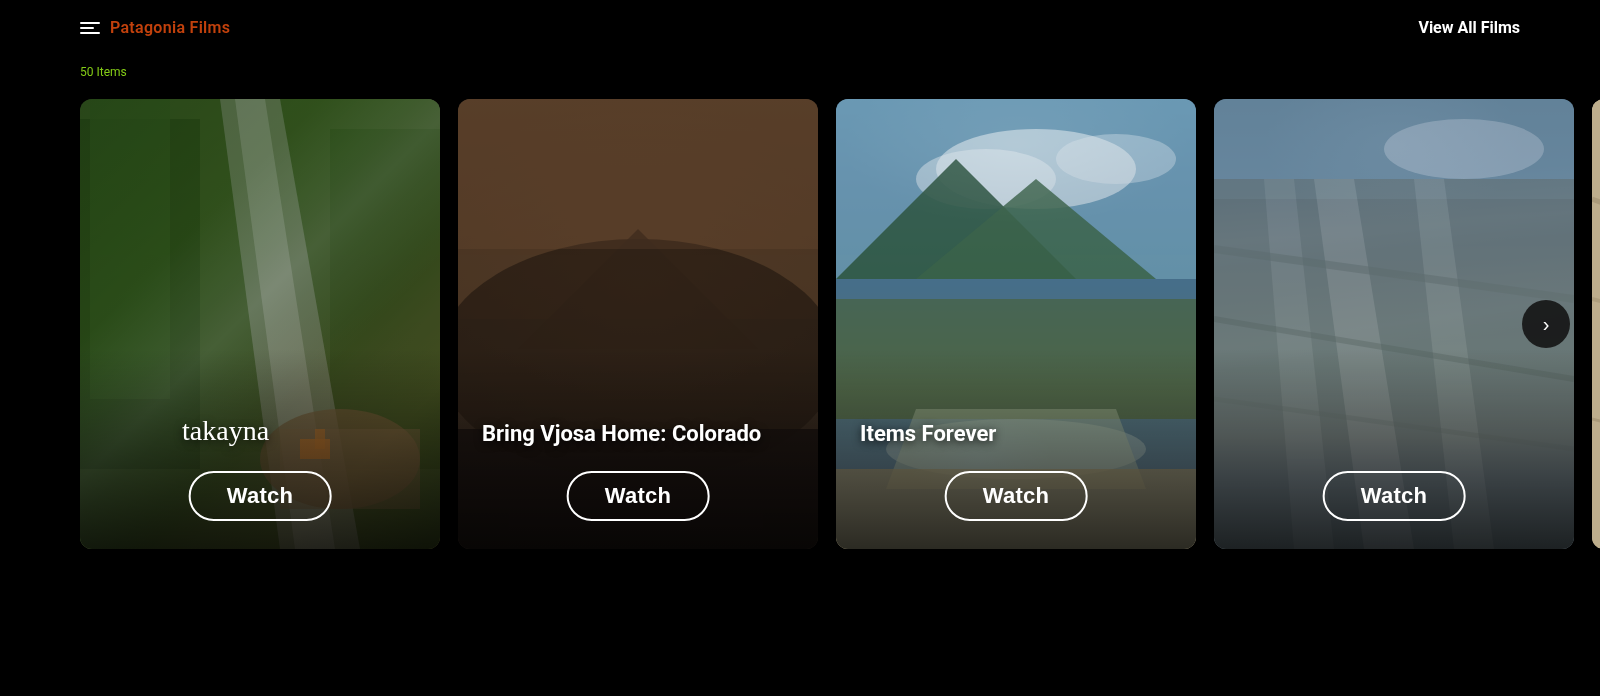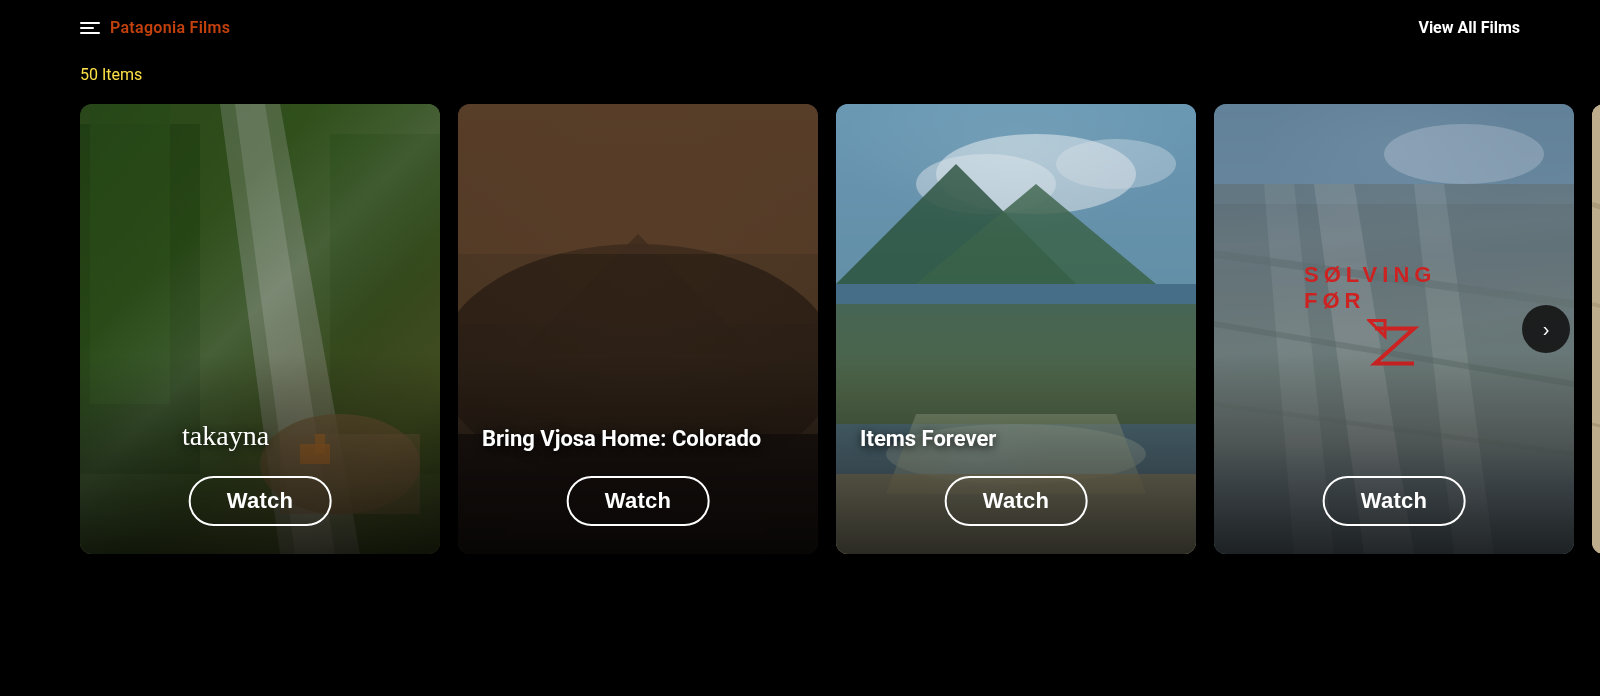--- a/index.html
+++ b/index.html
@@ -72,23 +72,23 @@
       gap: 14px;
     }
 
     .section-title {
       font-size: 28px;
       font-weight: 800;
       color: #fff;
     }
 
     .section-count {
-      font-size: 16px;
+      font-size: 12px;
       font-weight: 400;
-      color: #fde047;
+      color: #84cc16;
     }
 
     
     .cards-wrapper {
       position: relative;
       padding: 0 80px;
       overflow: hidden;
     }
 
     .cards-row {
@@ -356,27 +356,20 @@
         <polygon points="200,80 230,80 280,450 240,450" fill="white" opacity="0.12"></polygon>
         <polygon points="50,80 80,80 120,450 80,450" fill="white" opacity="0.1"></polygon>
 
         <line x1="0" y1="150" x2="360" y2="200" stroke="#5a6868" stroke-width="8" opacity="0.5"></line>
         <line x1="0" y1="220" x2="360" y2="280" stroke="#4a5858" stroke-width="6" opacity="0.4"></line>
         <line x1="0" y1="300" x2="360" y2="350" stroke="#5a6868" stroke-width="5" opacity="0.3"></line>
 
         <ellipse cx="250" cy="50" rx="80" ry="30" fill="white" opacity="0.3"></ellipse>
       </svg>
 
-      <div style="position:absolute;top:50%;left:50%;transform:translate(-50%,-60%);display:flex;flex-direction:column;align-items:center;">
-        <div style="color:#cc2222;font-size:22px;font-weight:800;letter-spacing:5px;font-family:Arial,sans-serif;">SØLVING FØR</div>
-        <svg width="55" height="55" viewBox="0 0 55 55" style="margin-top:4px;">
-          <polyline points="8,10 47,10 8,45 47,45" fill="none" stroke="#cc2222" stroke-width="4" stroke-linejoin="miter"></polyline>
-          <polygon points="2,2 18,2 18,18" fill="none" stroke="#cc2222" stroke-width="3"></polygon>
-        </svg>
-      </div>
       <div class="card-bottom-gradient"></div>
       <button class="watch-btn">Watch</button>
     </div>
 
     <div class="film-card card-cliff" style="width:80px;min-width:80px;">
       <svg style="position:absolute;top:0;left:0;width:100%;height:100%;" viewBox="0 0 80 450" preserveAspectRatio="xMidYMid slice">
         <rect width="80" height="450" fill="#c8b898"></rect>
         <rect x="0" y="0" width="40" height="450" fill="#b8a888" opacity="0.7"></rect>
         <line x1="0" y1="100" x2="80" y2="130" stroke="#a09070" stroke-width="5" opacity="0.6"></line>
         <line x1="0" y1="200" x2="80" y2="220" stroke="#a09070" stroke-width="4" opacity="0.5"></line>

